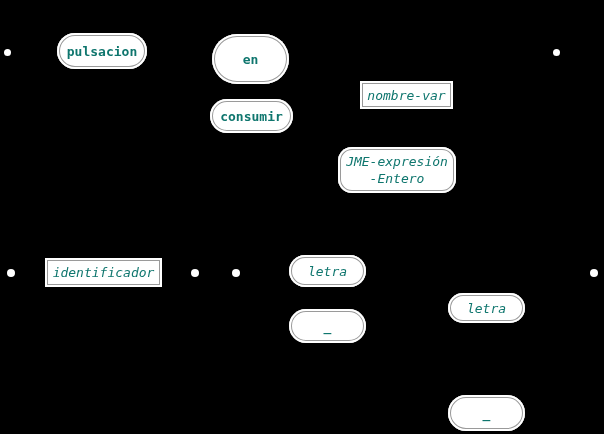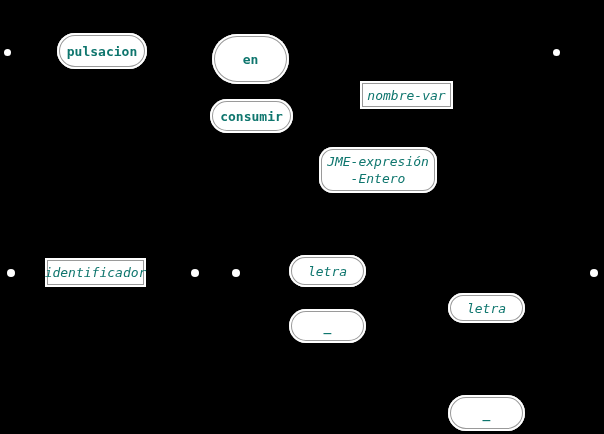--- a/index.html
+++ b/index.html
@@ -44,25 +44,25 @@
     </div>
     <div class="node pill kw" style="left: 212px; top: 34px; width: 77px; height: 50px;">
       <span>en</span>
     </div>
     <div class="node rect it" style="left: 360px; top: 37px; width: 93px; height: 28px; margin-top: 44px;">
       <span>nombre-var</span>
     </div>
     <div class="node pill kw" style="left: 210px; top: 99px; width: 83px; height: 34px;">
       <span>consumir</span>
     </div>
-    <div class="node rounded it" style="left: 319px; top: 147px; width: 118px; height: 46px;">
+    <div class="node rounded it" style="left: 338px; top: 147px; width: 118px; height: 46px;">
       <span>JME-expresión</span>
       <span>-Entero</span>
     </div>
-    <div class="node rect it" style="left: 45px; top: 258px; width: 101px; height: 29px;">
+    <div class="node rect it" style="left: 45px; top: 258px; width: 117px; height: 29px;">
       <span>identificador</span>
     </div>
     <div class="node pill it" style="left: 289px; top: 255px; width: 77px; height: 32px;">
       <span>letra</span>
     </div>
     <div class="node pill kw" style="left: 289px; top: 309px; width: 77px; height: 34px;">
       <span>_</span>
     </div>
     <div class="node pill it" style="left: 448px; top: 293px; width: 77px; height: 30px;">
       <span>letra</span>

